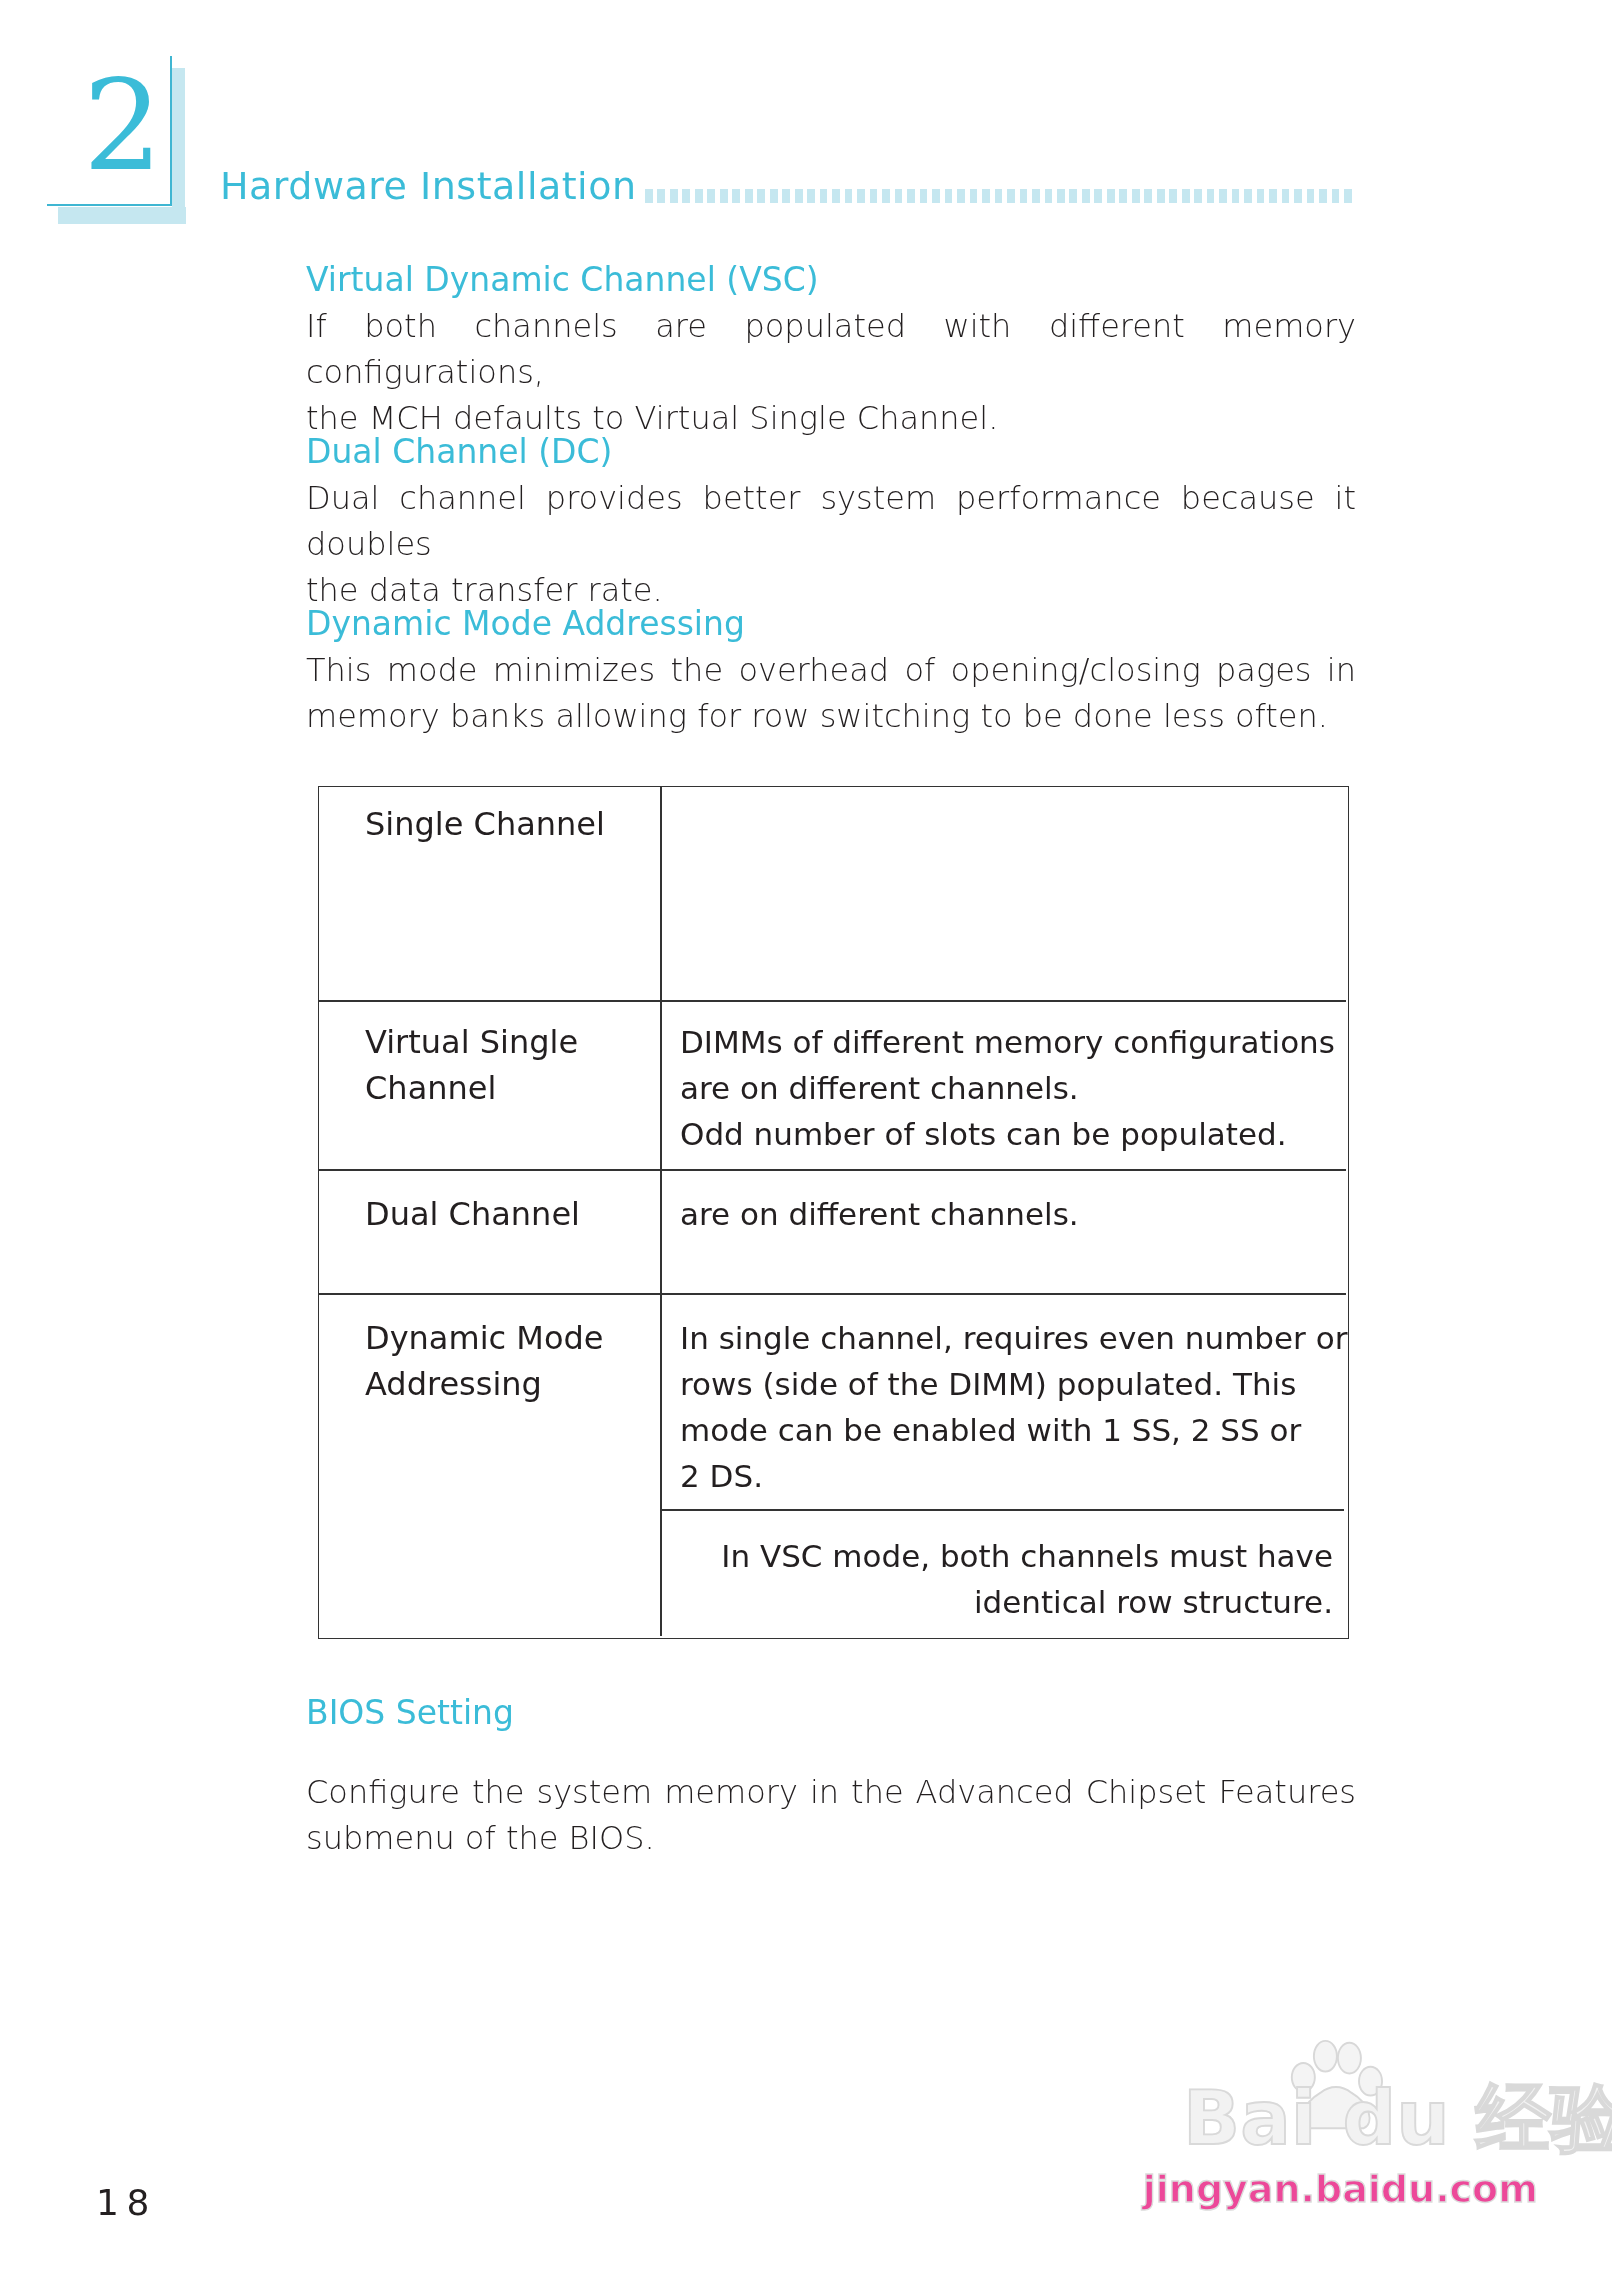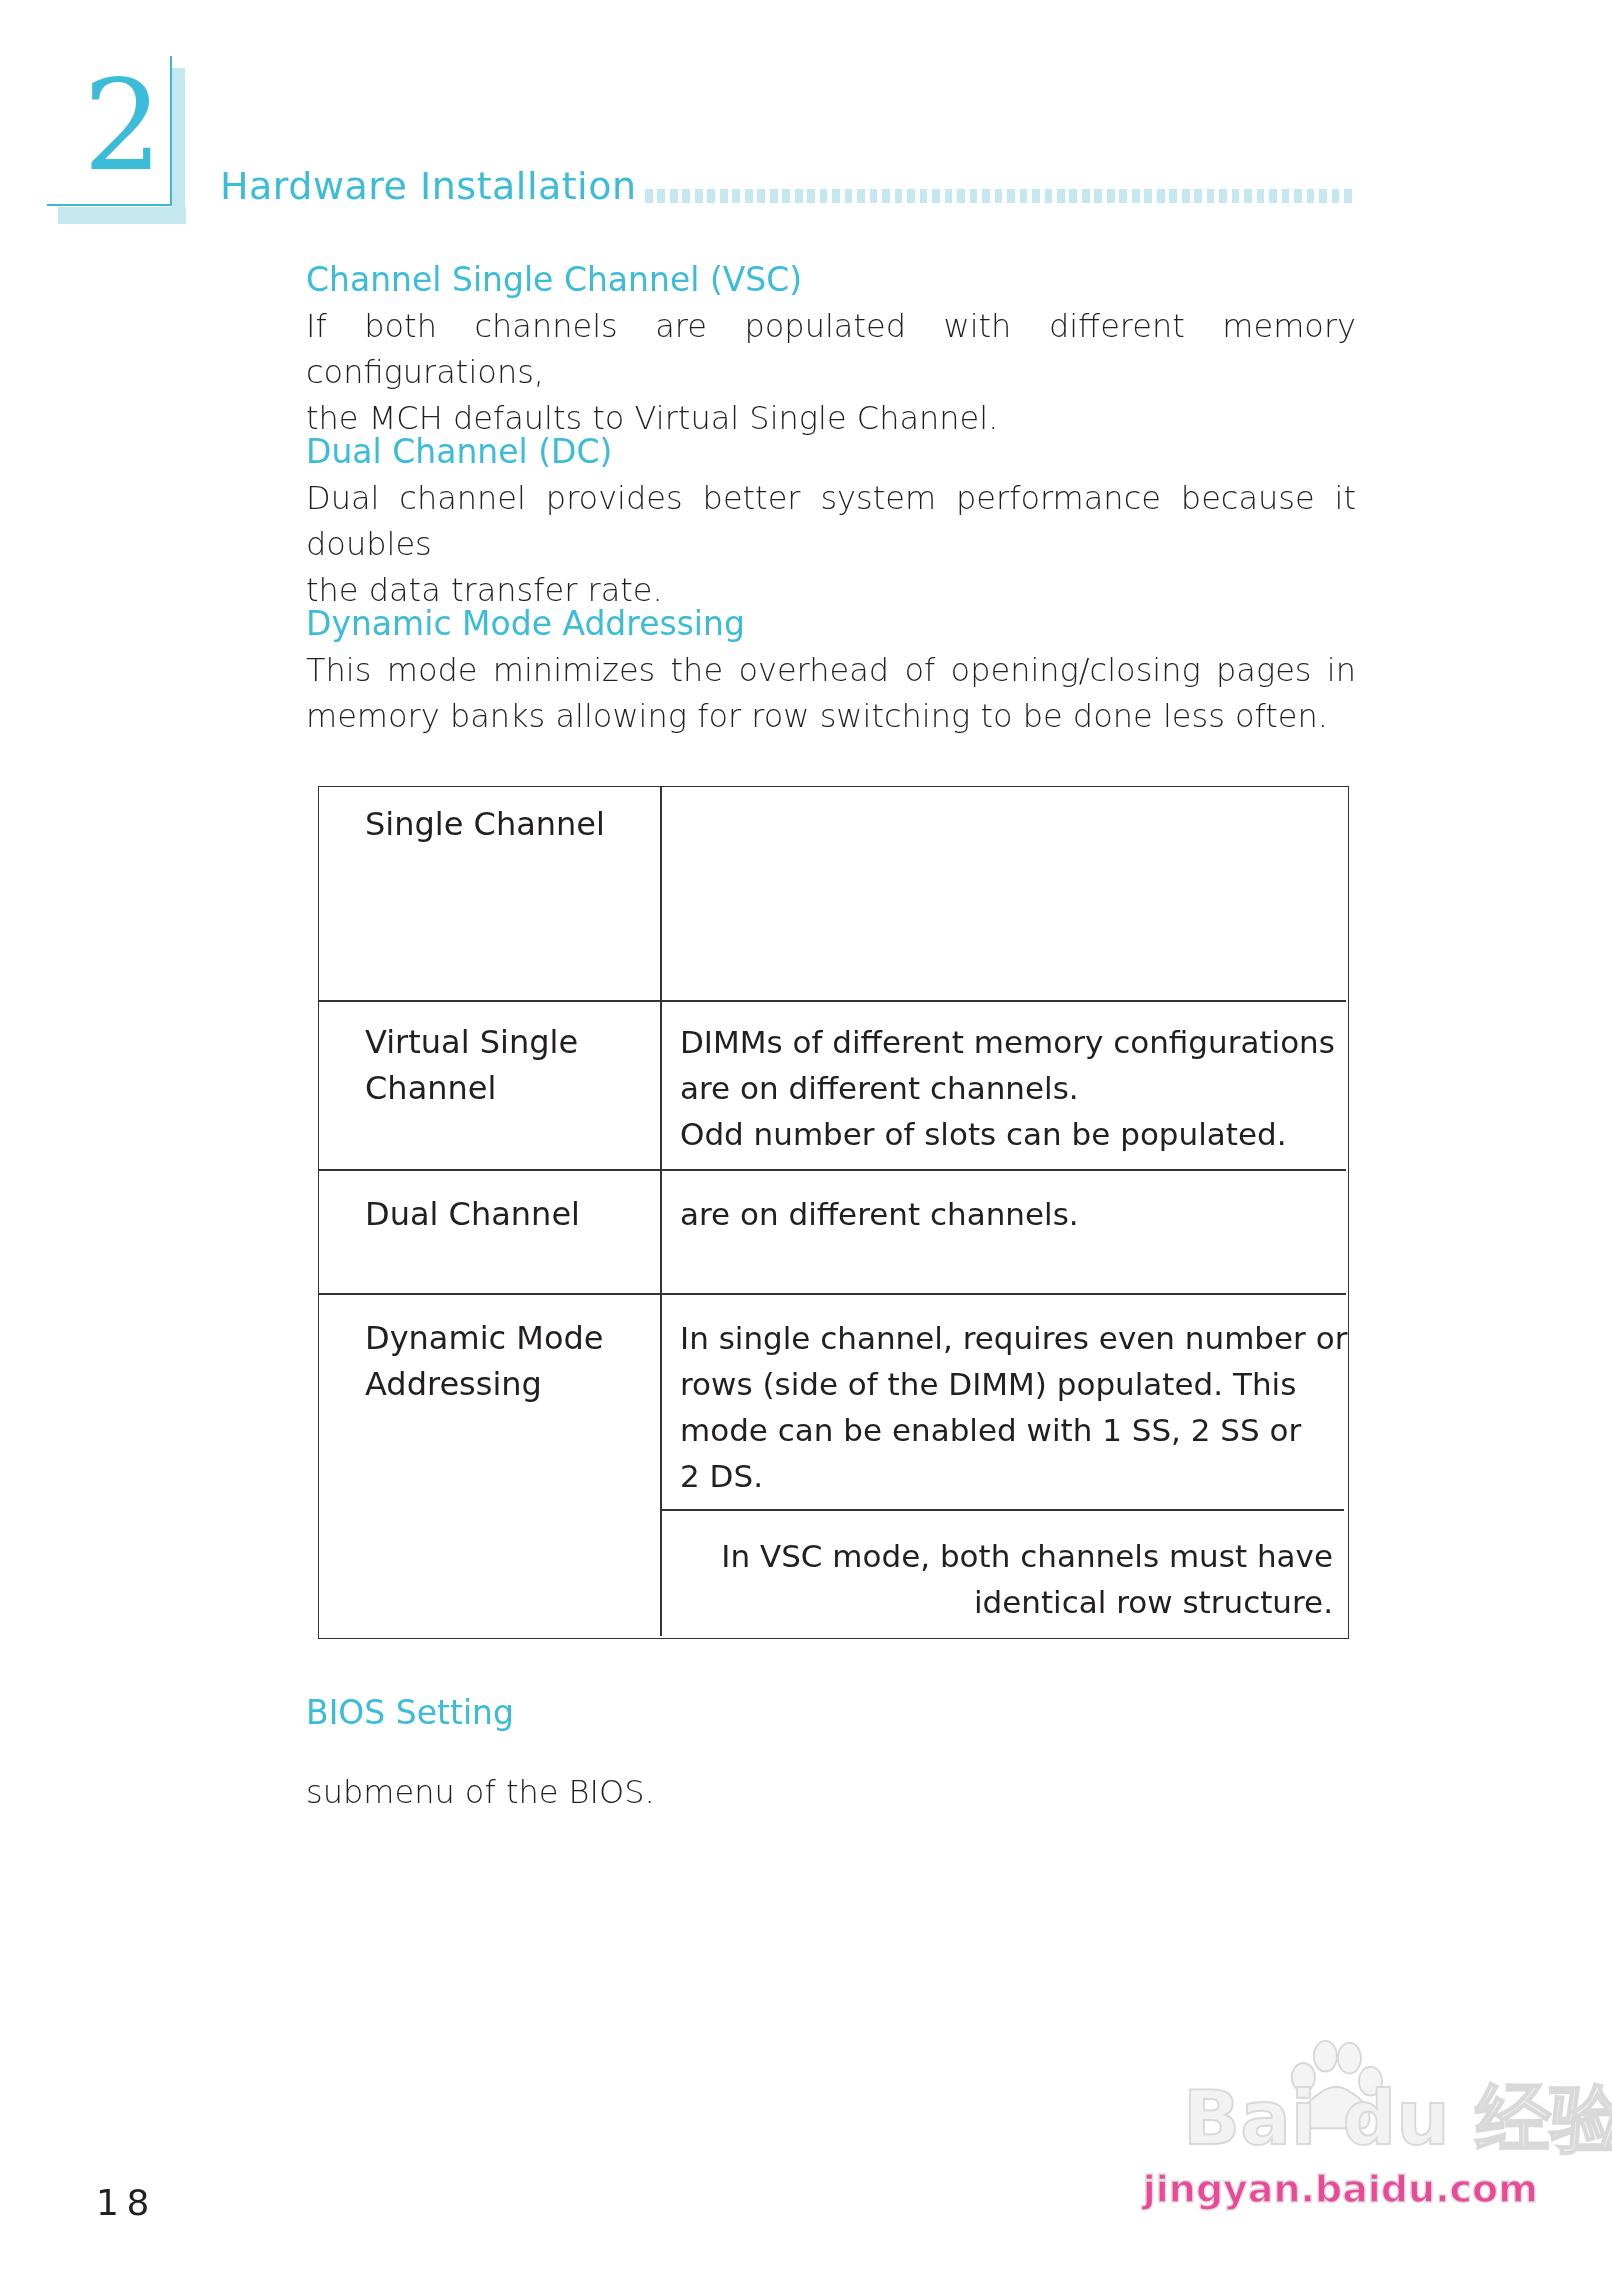--- a/index.html
+++ b/index.html
@@ -104,21 +104,21 @@
     <span></span>
     <span></span>
     <span></span>
     <span></span>
     <span></span>
     <span></span>
     <span></span>
   </div>
 
 <div class="abs content" style="top:257px;">
-  <div class="h2">Channel Single Channel (VSC)</div>
+  <div class="h2">Virtual Dynamic Channel (VSC)</div>
   <div class="p" style="text-align-last:justify;">If both channels are populated with different memory configurations,</div>
   <div class="p">the MCH defaults to Virtual Single Channel.</div>
 </div>
 
 <div class="abs content" style="top:429px;">
   <div class="h2">Dual Channel (DC)</div>
   <div class="p" style="text-align-last:justify;">Dual channel provides better system performance because it doubles</div>
   <div class="p">the data transfer rate.</div>
 </div>
 
@@ -169,20 +169,21 @@
   <div class="cell-desc" style="top:746px;text-align:right;">
     <div>In VSC mode, both channels must have</div>
     <div>identical row structure.</div>
   </div>
 </div>
 
 <div class="abs content" style="top:1690px;">
   <div class="h2">BIOS Setting</div>
 </div>
 <div class="abs content" style="top:1769px;">
+  <div class="p" style="text-align-last:justify;">Configure the system memory in the Advanced Chipset Features</div>
   <div class="p">submenu of the BIOS.</div>
 </div>
 
 <div class="abs page-num">18</div>
 
 <div class="abs wm">
   <svg class="abs" style="left:144px; top:0px;" width="106" height="96" viewBox="0 0 110 100">
     <g fill="#f4f4f4" stroke="#d8d8d8" stroke-width="2">
       <ellipse cx="22" cy="42" rx="12" ry="15"></ellipse>
       <ellipse cx="45" cy="20" rx="12" ry="16"></ellipse>

